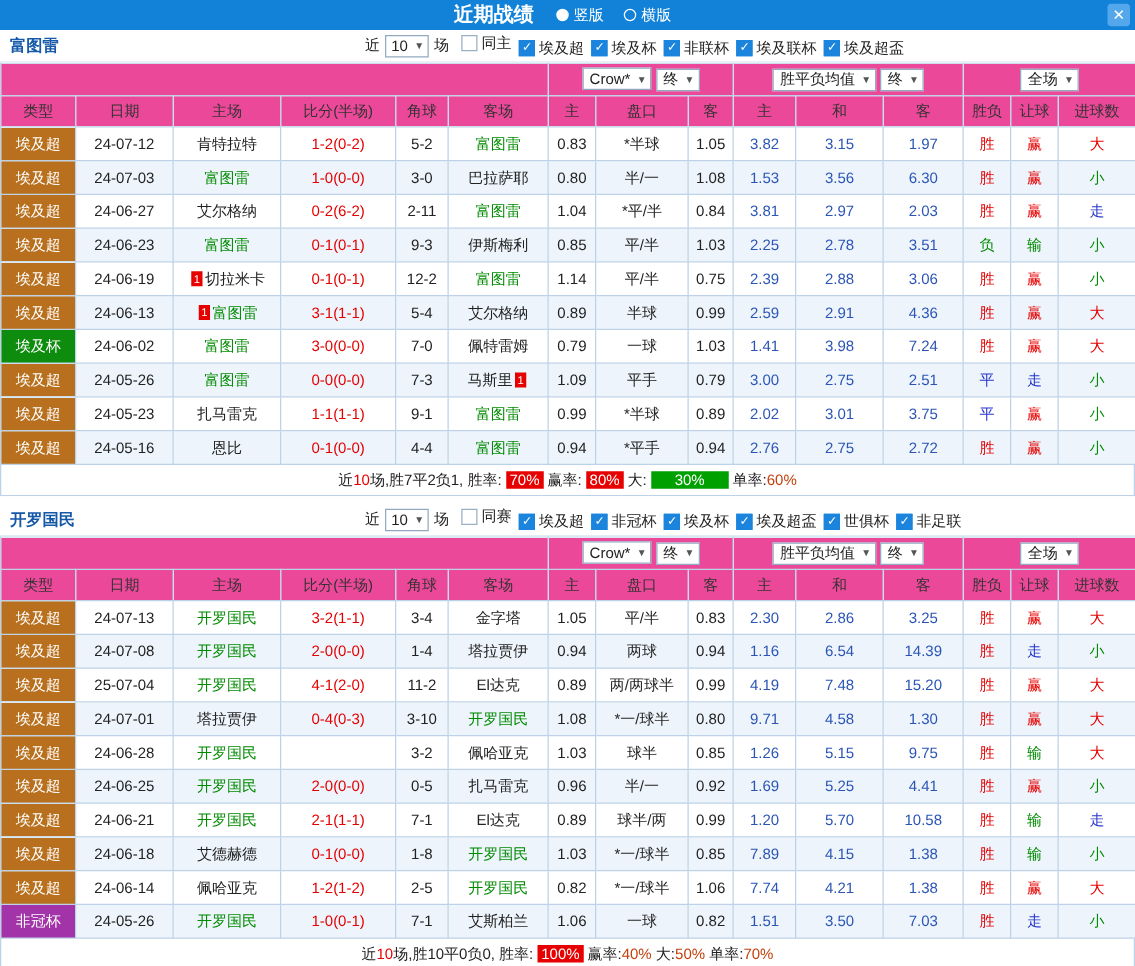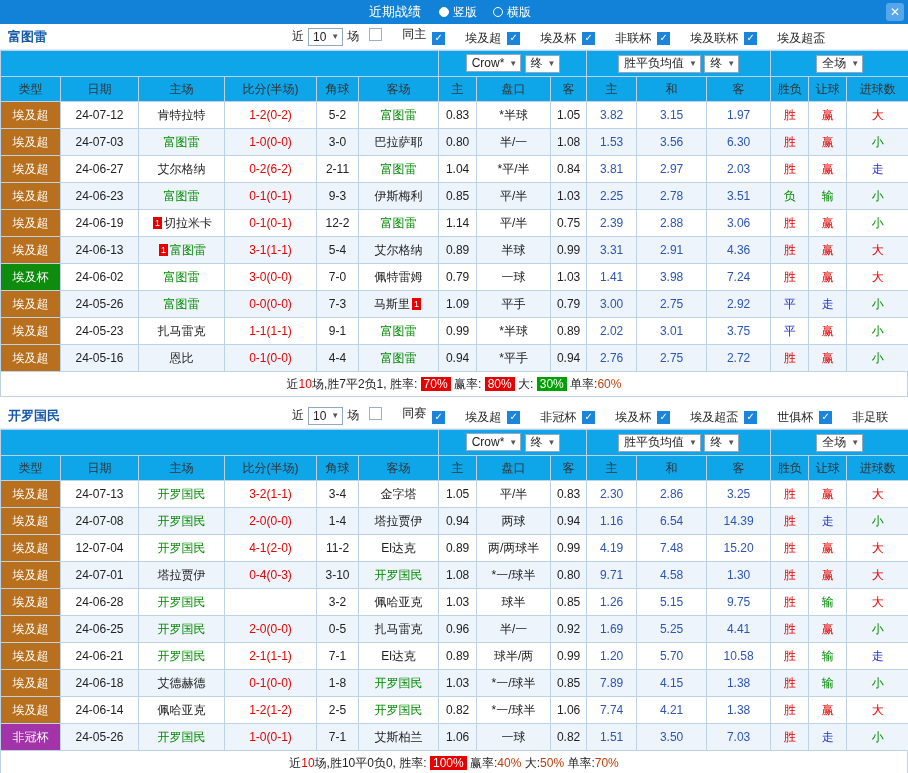--- a/index.html
+++ b/index.html
@@ -1,55 +1,55 @@
 <!DOCTYPE html>
 <html><head>
 <meta charset="utf-8">
 <style>
   *{box-sizing:border-box;margin:0;padding:0}
   html,body{width:908px;height:773px;overflow:hidden;background:#fff;
     font-family:"Liberation Sans","DejaVu Sans",sans-serif;font-size:12px;color:#222}
   
   .titlebar{height:24px;background:#1182d8;display:flex;align-items:center;justify-content:center;position:relative;color:#fff}
-  .titlebar .title{font-weight:normal;font-size:13px;margin-right:10px}
+  .titlebar .title{font-weight:bold;font-size:16px;margin-right:10px}
   .radio{display:inline-flex;align-items:center;gap:4px;margin:0 8px;cursor:pointer}
   .radio-dot{width:10px;height:10px;border:1px solid #fff;border-radius:50%;display:inline-block}
   .radio-dot.on{background:#fff}
   .close-btn{position:absolute;right:4px;top:3px;width:18px;height:18px;background:#54a7ea;border-radius:3px;
     display:flex;align-items:center;justify-content:center;color:#fff;font-size:12px;cursor:pointer}
   
   .filter-row{height:26px;position:relative;display:flex;align-items:center;padding:0 8px;background:#fff;border-bottom:1px solid #e3edf6}
   .team-name{color:#1659a8;font-weight:bold;font-size:13px}
   .filter-controls{position:absolute;left:292px;display:flex;align-items:center;gap:4px;white-space:nowrap}
-  .cb{display:inline-flex;align-items:center;gap:20px;margin-left:6px;cursor:pointer}
+  .cb{display:inline-flex;align-items:center;gap:3px;margin-left:6px;cursor:pointer}
   .box{width:13px;height:13px;border:1px solid #9bb0c4;background:#fff;display:inline-flex;align-items:center;justify-content:center;
     font-size:10px;color:#fff;line-height:1}
   .box.on{background:#1b84dc;border-color:#1b84dc}
   .select{display:inline-flex;align-items:center;justify-content:space-between;background:#fff;border:1px solid #93a9c2;
     height:18px;padding:0 3px 0 5px;gap:5px;color:#222;cursor:pointer;white-space:nowrap}
   .select .arw{font-size:8px;color:#555}
   .select.small{padding:0 3px 0 4px}
   
   table{width:908px;border-collapse:collapse;table-layout:fixed}
   th,td{border:1px solid #bdd2e6;text-align:center;overflow:hidden;white-space:nowrap;font-weight:normal}
-  thead th{background:#0ea5e9;color:#333}
+  thead th{background:#ec4899;color:#333}
   .sel-row th{height:26px}
   .col-row th{height:25px}
   tbody td{height:27px}
   tbody tr:nth-child(even) td{background:#edf4fb}
   td.type{color:#fff}
   td.score{color:#e60000}
   td.euro{color:#2b55b5}
   .mark{display:inline-block;background:#e60000;color:#fff;font-size:9px;line-height:12px;width:9px;height:12px;
     margin:0 2px;vertical-align:middle}
   
   .summary{height:25px;display:flex;align-items:center;justify-content:center;border:1px solid #bdd2e6;border-top:none}
   .summary span{white-space:pre}
   .badge-red{background:#e60000;color:#fff;padding:0 3px}
-  .badge-green{background:#00a000;color:#fff;padding:0 3px}
+  .badge-green{background:#00a000;color:#fff;padding:0 19px}
   .text-blue{color:#c2410c}
   .red-num{color:#e60000}
   .section-gap{height:6px;background:#fff}
 </style>
 </head>
 <body>
 
 <div class="titlebar">
   <span class="title">近期战绩</span>
   <span class="radio">
@@ -251,21 +251,21 @@
         <tr>
           <td class="type" style="background: rgb(184, 112, 30);">埃及超</td>
           <td>24-06-13</td>
           <td><span class="mark">1</span><span style="color: rgb(0, 138, 0);">富图雷</span></td>
           <td class="score">3-1(1-1)</td>
           <td>5-4</td>
           <td><span>艾尔格纳</span></td>
           <td>0.89</td>
           <td>半球</td>
           <td>0.99</td>
-          <td class="euro">3.31</td>
+          <td class="euro">2.59</td>
           <td class="euro">2.91</td>
           <td class="euro">4.36</td>
           <td style="color: rgb(230, 0, 0);">胜</td>
           <td style="color: rgb(230, 0, 0);">赢</td>
           <td style="color: rgb(230, 0, 0);">大</td>
         </tr>
         <tr>
           <td class="type" style="background: rgb(14, 140, 14);">埃及杯</td>
           <td>24-06-02</td>
           <td><span style="color: rgb(0, 138, 0);">富图雷</span></td>
@@ -287,21 +287,21 @@
           <td>24-05-26</td>
           <td><span style="color: rgb(0, 138, 0);">富图雷</span></td>
           <td class="score">0-0(0-0)</td>
           <td>7-3</td>
           <td><span>马斯里</span><span class="mark">1</span></td>
           <td>1.09</td>
           <td>平手</td>
           <td>0.79</td>
           <td class="euro">3.00</td>
           <td class="euro">2.75</td>
-          <td class="euro">2.92</td>
+          <td class="euro">2.51</td>
           <td style="color: rgb(36, 51, 204);">平</td>
           <td style="color: rgb(36, 51, 204);">走</td>
           <td style="color: rgb(0, 138, 0);">小</td>
         </tr>
         <tr>
           <td class="type" style="background: rgb(184, 112, 30);">埃及超</td>
           <td>24-05-23</td>
           <td><span>扎马雷克</span></td>
           <td class="score">1-1(1-1)</td>
           <td>9-1</td>
@@ -481,21 +481,21 @@
           <td>0.94</td>
           <td class="euro">1.16</td>
           <td class="euro">6.54</td>
           <td class="euro">14.39</td>
           <td style="color: rgb(230, 0, 0);">胜</td>
           <td style="color: rgb(36, 51, 204);">走</td>
           <td style="color: rgb(0, 138, 0);">小</td>
         </tr>
         <tr>
           <td class="type" style="background: rgb(184, 112, 30);">埃及超</td>
-          <td>12-07-04</td>
+          <td>25-07-04</td>
           <td><span style="color: rgb(0, 138, 0);">开罗国民</span></td>
           <td class="score">4-1(2-0)</td>
           <td>11-2</td>
           <td><span>El达克</span></td>
           <td>0.89</td>
           <td>两/两球半</td>
           <td>0.99</td>
           <td class="euro">4.19</td>
           <td class="euro">7.48</td>
           <td class="euro">15.20</td>

